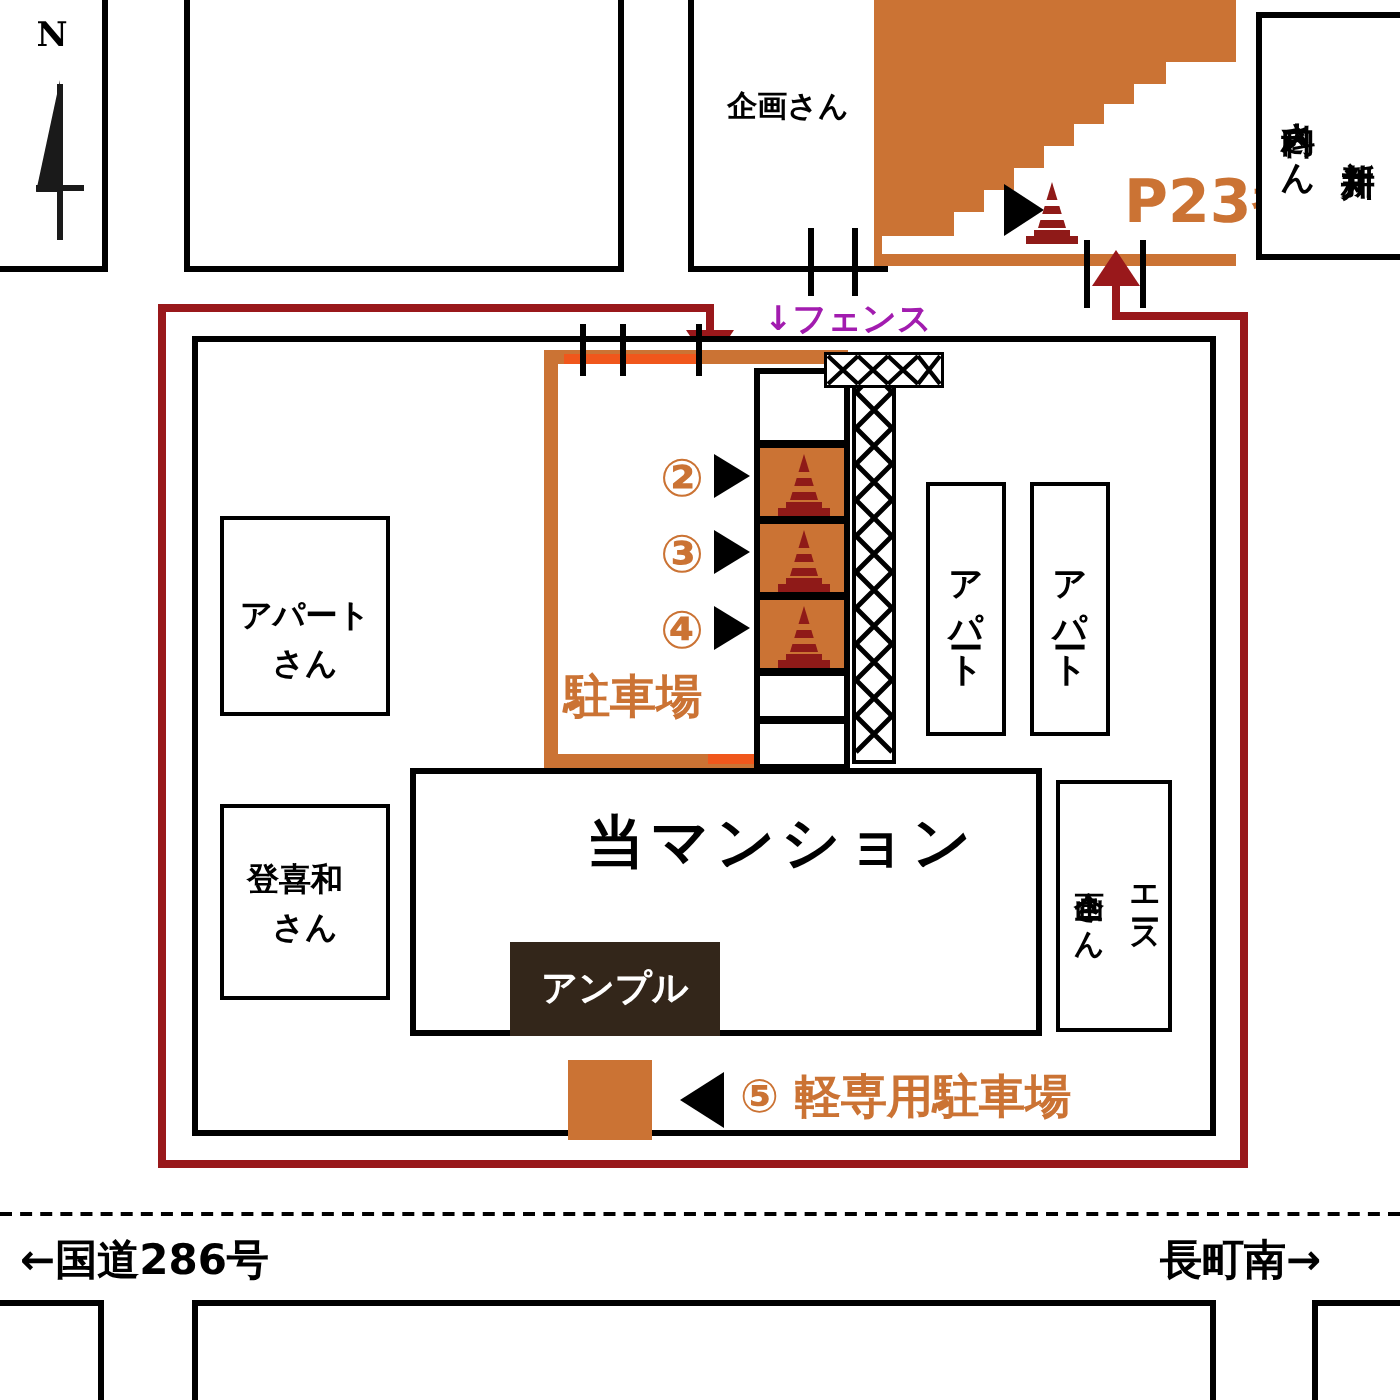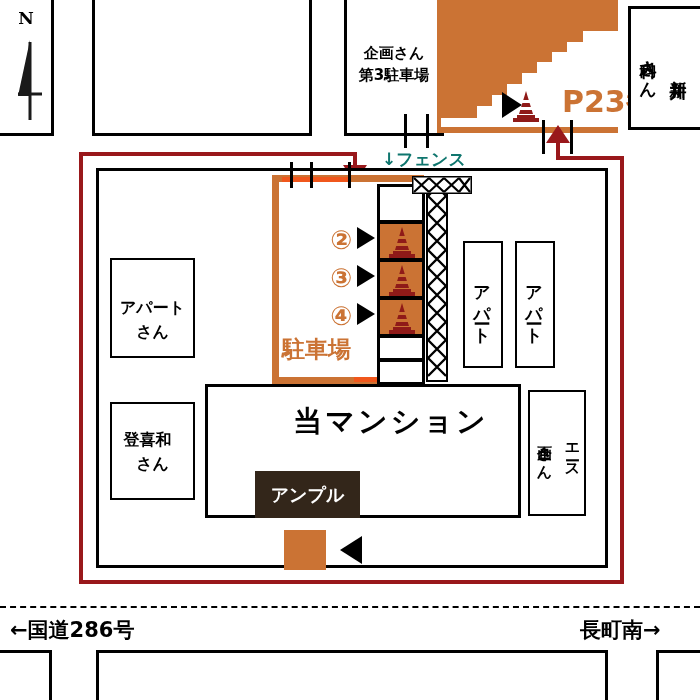--- a/index.html
+++ b/index.html
@@ -58,21 +58,20 @@
   <svg class="abs" style="left:10px;top:32px;width:40px;height:92px;" viewBox="0 0 40 92">
     <line x1="20" y1="10" x2="20" y2="88" stroke="#1a1a1a" stroke-width="3"></line>
     <line x1="8" y1="62" x2="32" y2="62" stroke="#1a1a1a" stroke-width="3"></line>
     <polygon points="20,8 20,64 8,64" fill="#1a1a1a"></polygon>
   </svg>
 
   <div class="abs blk" style="left:92px;top:-4px;width:220px;height:140px;"></div>
 
   <div class="abs blk" style="left:344px;top:-4px;width:100px;height:140px;"></div>
   <div class="abs txt" style="left:344px;top:42px;width:100px;height:22px;font-size:15px;">企画さん</div>
-  <div class="abs txt" style="left:344px;top:64px;width:100px;height:22px;font-size:15px;">第3駐車場</div>
 
   <div class="abs orange-fill" style="left:437px;top:0px;width:181px;height:133px;"></div>
 
   <svg class="abs" style="left:437px;top:0px;width:181px;height:133px;" viewBox="0 0 181 133">
     <polygon fill="#ffffff" points="
       181,31 181,127 4,127 4,118 40,118 40,106 55,106 55,95 70,95 70,84
       85,84 85,73 100,73 100,62 115,62 115,52 130,52 130,42 146,42 146,31"></polygon>
   </svg>
 
   <div class="abs tri-r" style="left:502px;top:92px;border-top-width:13px;border-bottom-width:13px;border-left-width:20px;"></div>
@@ -82,21 +81,21 @@
     <rect x="5" y="32" width="26" height="4" fill="#8f1a18"></rect>
     <rect x="13.5" y="14" width="9" height="3" fill="#ffffff"></rect>
     <rect x="11.5" y="21" width="13" height="3" fill="#ffffff"></rect>
   </svg>
   <div class="abs orange-txt" style="left:562px;top:85px;width:110px;height:34px;font-size:30px;line-height:34px;">P23番</div>
 
   <div class="abs blk" style="left:628px;top:6px;width:76px;height:124px;"></div>
   <div class="abs vtxt" style="left:634px;top:12px;width:30px;height:112px;font-size:17px;">内科さん</div>
   <div class="abs vtxt" style="left:664px;top:12px;width:30px;height:112px;font-size:17px;">新井川</div>
 
-  <div class="abs" style="left:382px;top:148px;font-size:17px;font-weight:bold;color:#0f766e;">↓フェンス</div>
+  <div class="abs" style="left:382px;top:148px;font-size:17px;font-weight:bold;color:#a21caf;">↓フェンス</div>
 
   <div class="abs fence-tick" style="left:404px;top:114px;height:34px;"></div>
   <div class="abs fence-tick" style="left:426px;top:114px;height:34px;"></div>
 
   <div class="abs fence-tick" style="left:542px;top:120px;height:34px;"></div>
   <div class="abs fence-tick" style="left:570px;top:120px;height:34px;"></div>
 
   <div class="abs route" style="left:79px;top:152px;width:4px;height:432px;"></div>
 
   <div class="abs route" style="left:79px;top:152px;width:278px;height:4px;"></div>
@@ -214,20 +213,21 @@
 
   <div class="abs blk" style="left:205px;top:384px;width:316px;height:134px;"></div>
   <div class="abs txt" style="left:205px;top:404px;width:372px;height:34px;font-size:29px;letter-spacing:3px;">当マンション</div>
 
   <div class="abs dark-box" style="left:255px;top:471px;width:105px;height:47px;"></div>
   <div class="abs" style="left:255px;top:483px;width:105px;height:24px;color:#fff;font-weight:bold;
               font-size:18px;text-align:center;line-height:24px;">アンプル</div>
 
   <div class="abs orange-fill" style="left:284px;top:530px;width:42px;height:40px;"></div>
   <div class="abs tri-l" style="left:340px;top:536px;border-top-width:14px;border-bottom-width:14px;border-right-width:22px;"></div>
+  <div class="abs orange-txt" style="left:370px;top:534px;width:290px;height:30px;font-size:23px;line-height:30px;">⑤ 軽専用駐車場</div>
 
   <div class="abs dashline" style="left:0px;top:606px;width:700px;height:0px;"></div>
   <div class="abs roadlabel" style="left:10px;top:616px;">←国道286号</div>
   <div class="abs roadlabel" style="left:580px;top:616px;">長町南→</div>
 
   <div class="abs blk" style="left:-4px;top:650px;width:56px;height:60px;"></div>
   <div class="abs blk" style="left:96px;top:650px;width:512px;height:60px;"></div>
   <div class="abs blk" style="left:656px;top:650px;width:56px;height:60px;"></div>
 
 </div>

